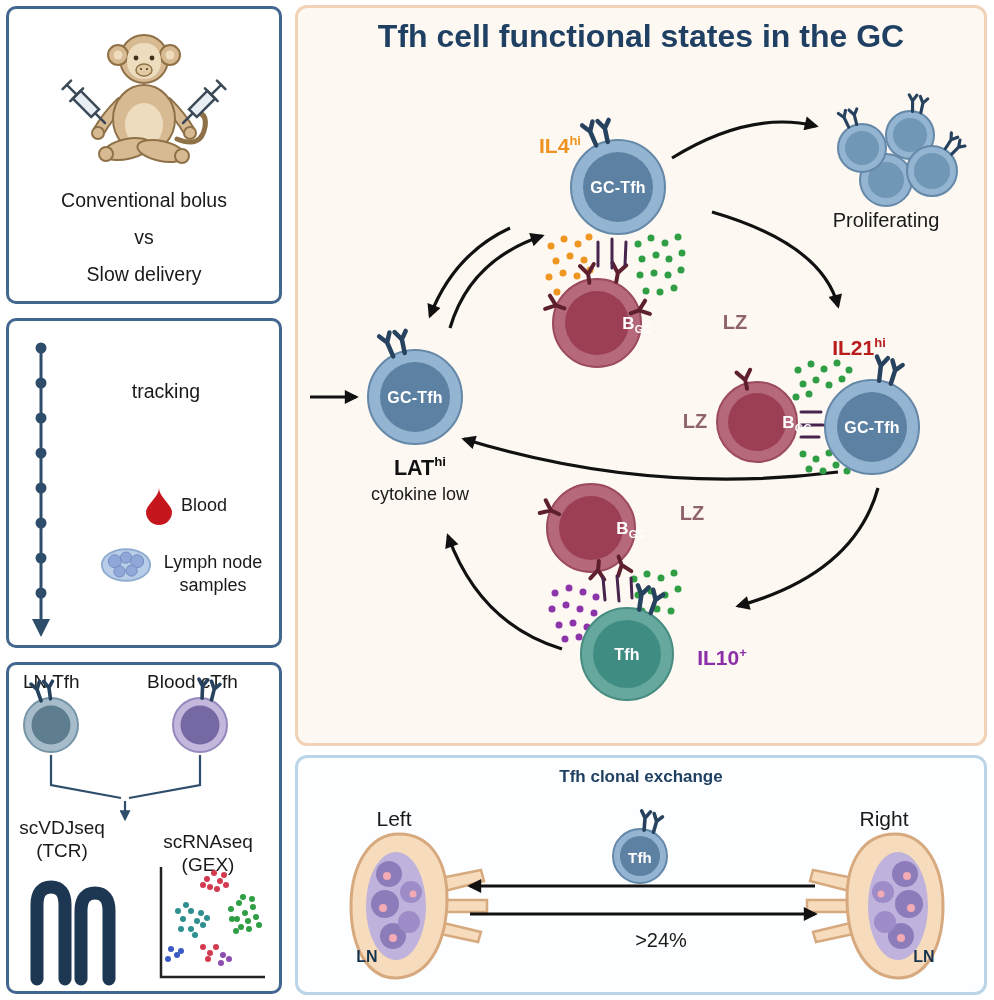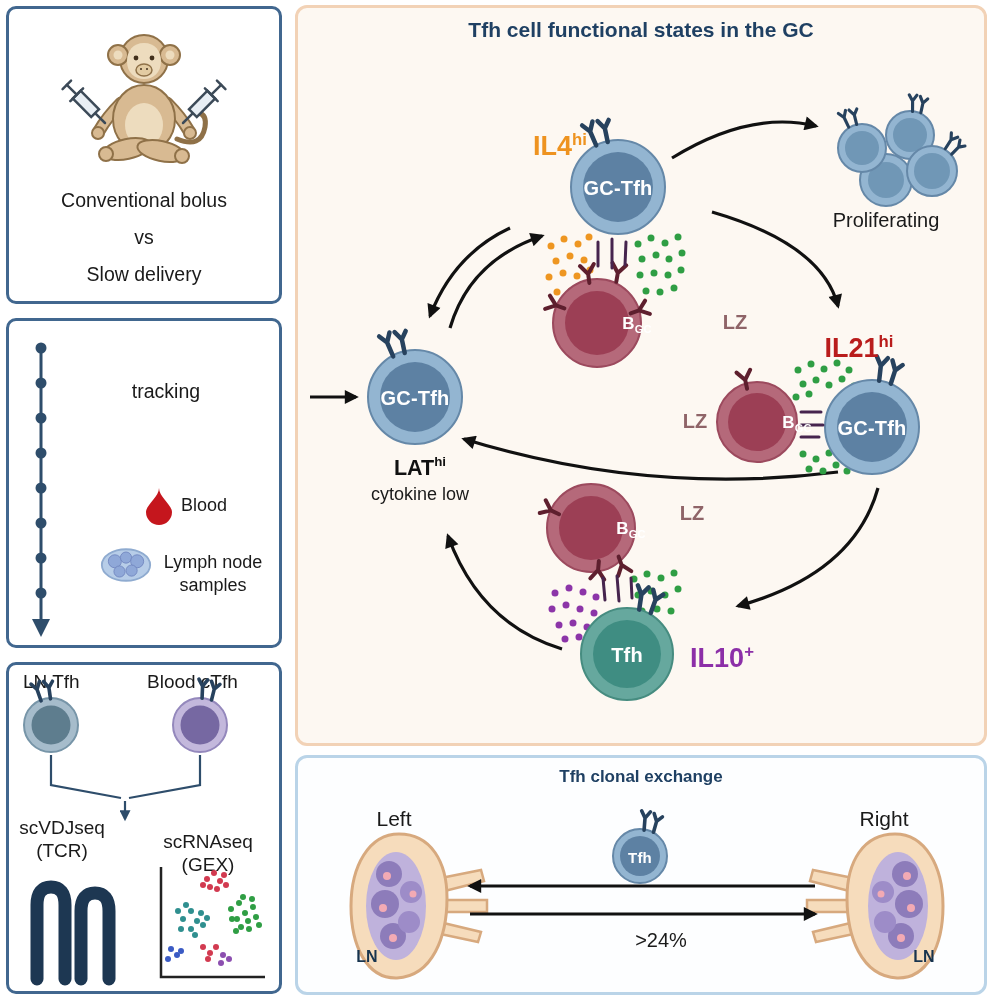--- a/index.html
+++ b/index.html
@@ -12,30 +12,30 @@
   #p-gc { left:295px; top:5px; width:692px; height:741px; border:3px solid #f2d2b6; background:#fdf8f2; }
   #p-clonal { left:295px; top:755px; width:692px; height:240px; border:3px solid #bad4e8; background:#fdfeff; }
   #p-delivery { left:6px; top:6px; width:276px; height:298px; }
   #p-tracking { left:6px; top:318px; width:276px; height:330px; }
   #p-seq { left:6px; top:662px; width:276px; height:332px; }
 
   .abs { position:absolute; }
   .cfull { position:absolute; left:0; width:100%; text-align:center; }
   .t19 { font-size:19.5px; color:#1a1a1a; }
   .panel-title { position:absolute; left:0; width:100%; text-align:center; font-weight:bold; color:#1f4063; }
-  #gc-title { top:10px; font-size:21px; }
+  #gc-title { top:10px; font-size:32px; }
   #clonal-title { top:9px; font-size:17px; }
 
   .ov { position:absolute; transform:translate(-50%,-50%); white-space:nowrap; }
-  .cell-lbl { font-weight:bold; color:#fff; font-size:20px; letter-spacing:.2px; }
+  .cell-lbl { font-weight:bold; color:#fff; font-size:16px; letter-spacing:.2px; }
   .b-lbl { font-size:17px;margin-left:40px; }
   .b-lbl sub { font-size:11px; vertical-align:-4px; font-weight:bold; }
   sup { font-size:62%; line-height:0; }
   .lz { font-size:20px; font-weight:bold; color:#8f6468; }
-  .cyt { font-size:27px; font-weight:bold; }
+  .cyt { font-size:21px; font-weight:bold; }
   .il4 { color:#ee9320; }
   .il21 { color:#b91c1c; }
   .il10 { color:#8c2fa8; }
   .lat { font-size:21.5px; font-weight:bold; color:#111; }
   .small18 { font-size:18px; }
   .prolif { font-size:20px; color:#1a1a1a; }
   .side-lbl { font-size:21px; color:#1a1a1a; }
   .ln-lbl { font-size:16px; font-weight:bold; color:#17344f; }
   .seq-head { position:absolute; font-size:19px; color:#1a1a1a; }
   .seq-col { position:absolute; text-align:center; font-size:19px; color:#1a1a1a; }

